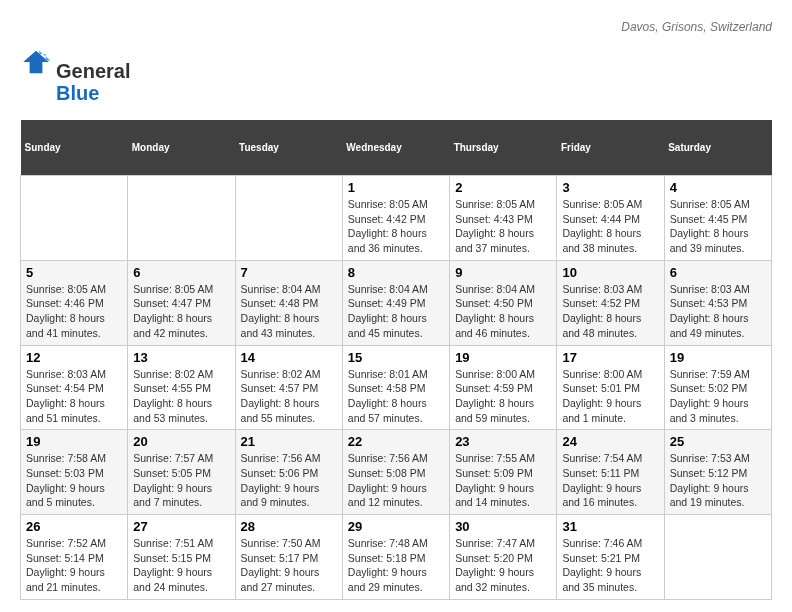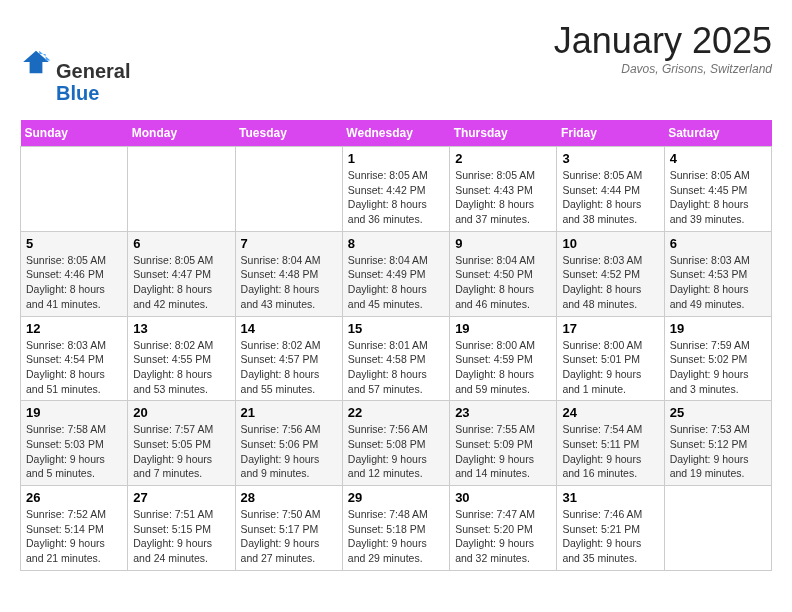--- a/index.html
+++ b/index.html
@@ -53,25 +53,25 @@
       font-size: 12px;
       color: #737373;
       font-style: italic;
     }
     table {
       width: 100%;
       border-collapse: collapse;
       font-size: 11px;
     }
     th {
-      background-color: #d946ef;
+      background-color: #404040;
       color: #fff;
-      padding: 6px 4px;
+      padding: 22px 4px;
       text-align: left;
-      font-size: 12px;
+      font-size: 10px;
       font-weight: bold;
     }
     td {
       border: 1px solid #ccc;
       vertical-align: top;
       padding: 4px 5px;
       width: 107px;
       min-height: 80px;
       background: #fff;
     }
@@ -104,21 +104,20 @@
       <rect x="2" y="2" width="36" height="36" rx="4" fill="#fff"></rect>
       <polygon points="20,6 36,20 28,20 28,34 12,34 12,20 4,20" fill="#1a6bbf"></polygon>
       <polygon points="24,6 38,18 32,18 32,10 24,10" fill="#4da6ff"></polygon>
     </svg>
     <div class="logo-text">
       <span class="logo-general">General</span>
       <span class="logo-blue">Blue</span>
     </div>
   </div>
   <div class="title-area">
-    <div class="month-title">January 2025</div>
     <div class="location-title">Davos, Grisons, Switzerland</div>
   </div>
 </div>
 
 <table>
   <thead>
     <tr>
     <th>Sunday</th>
         <th>Monday</th>
         <th>Tuesday</th>

